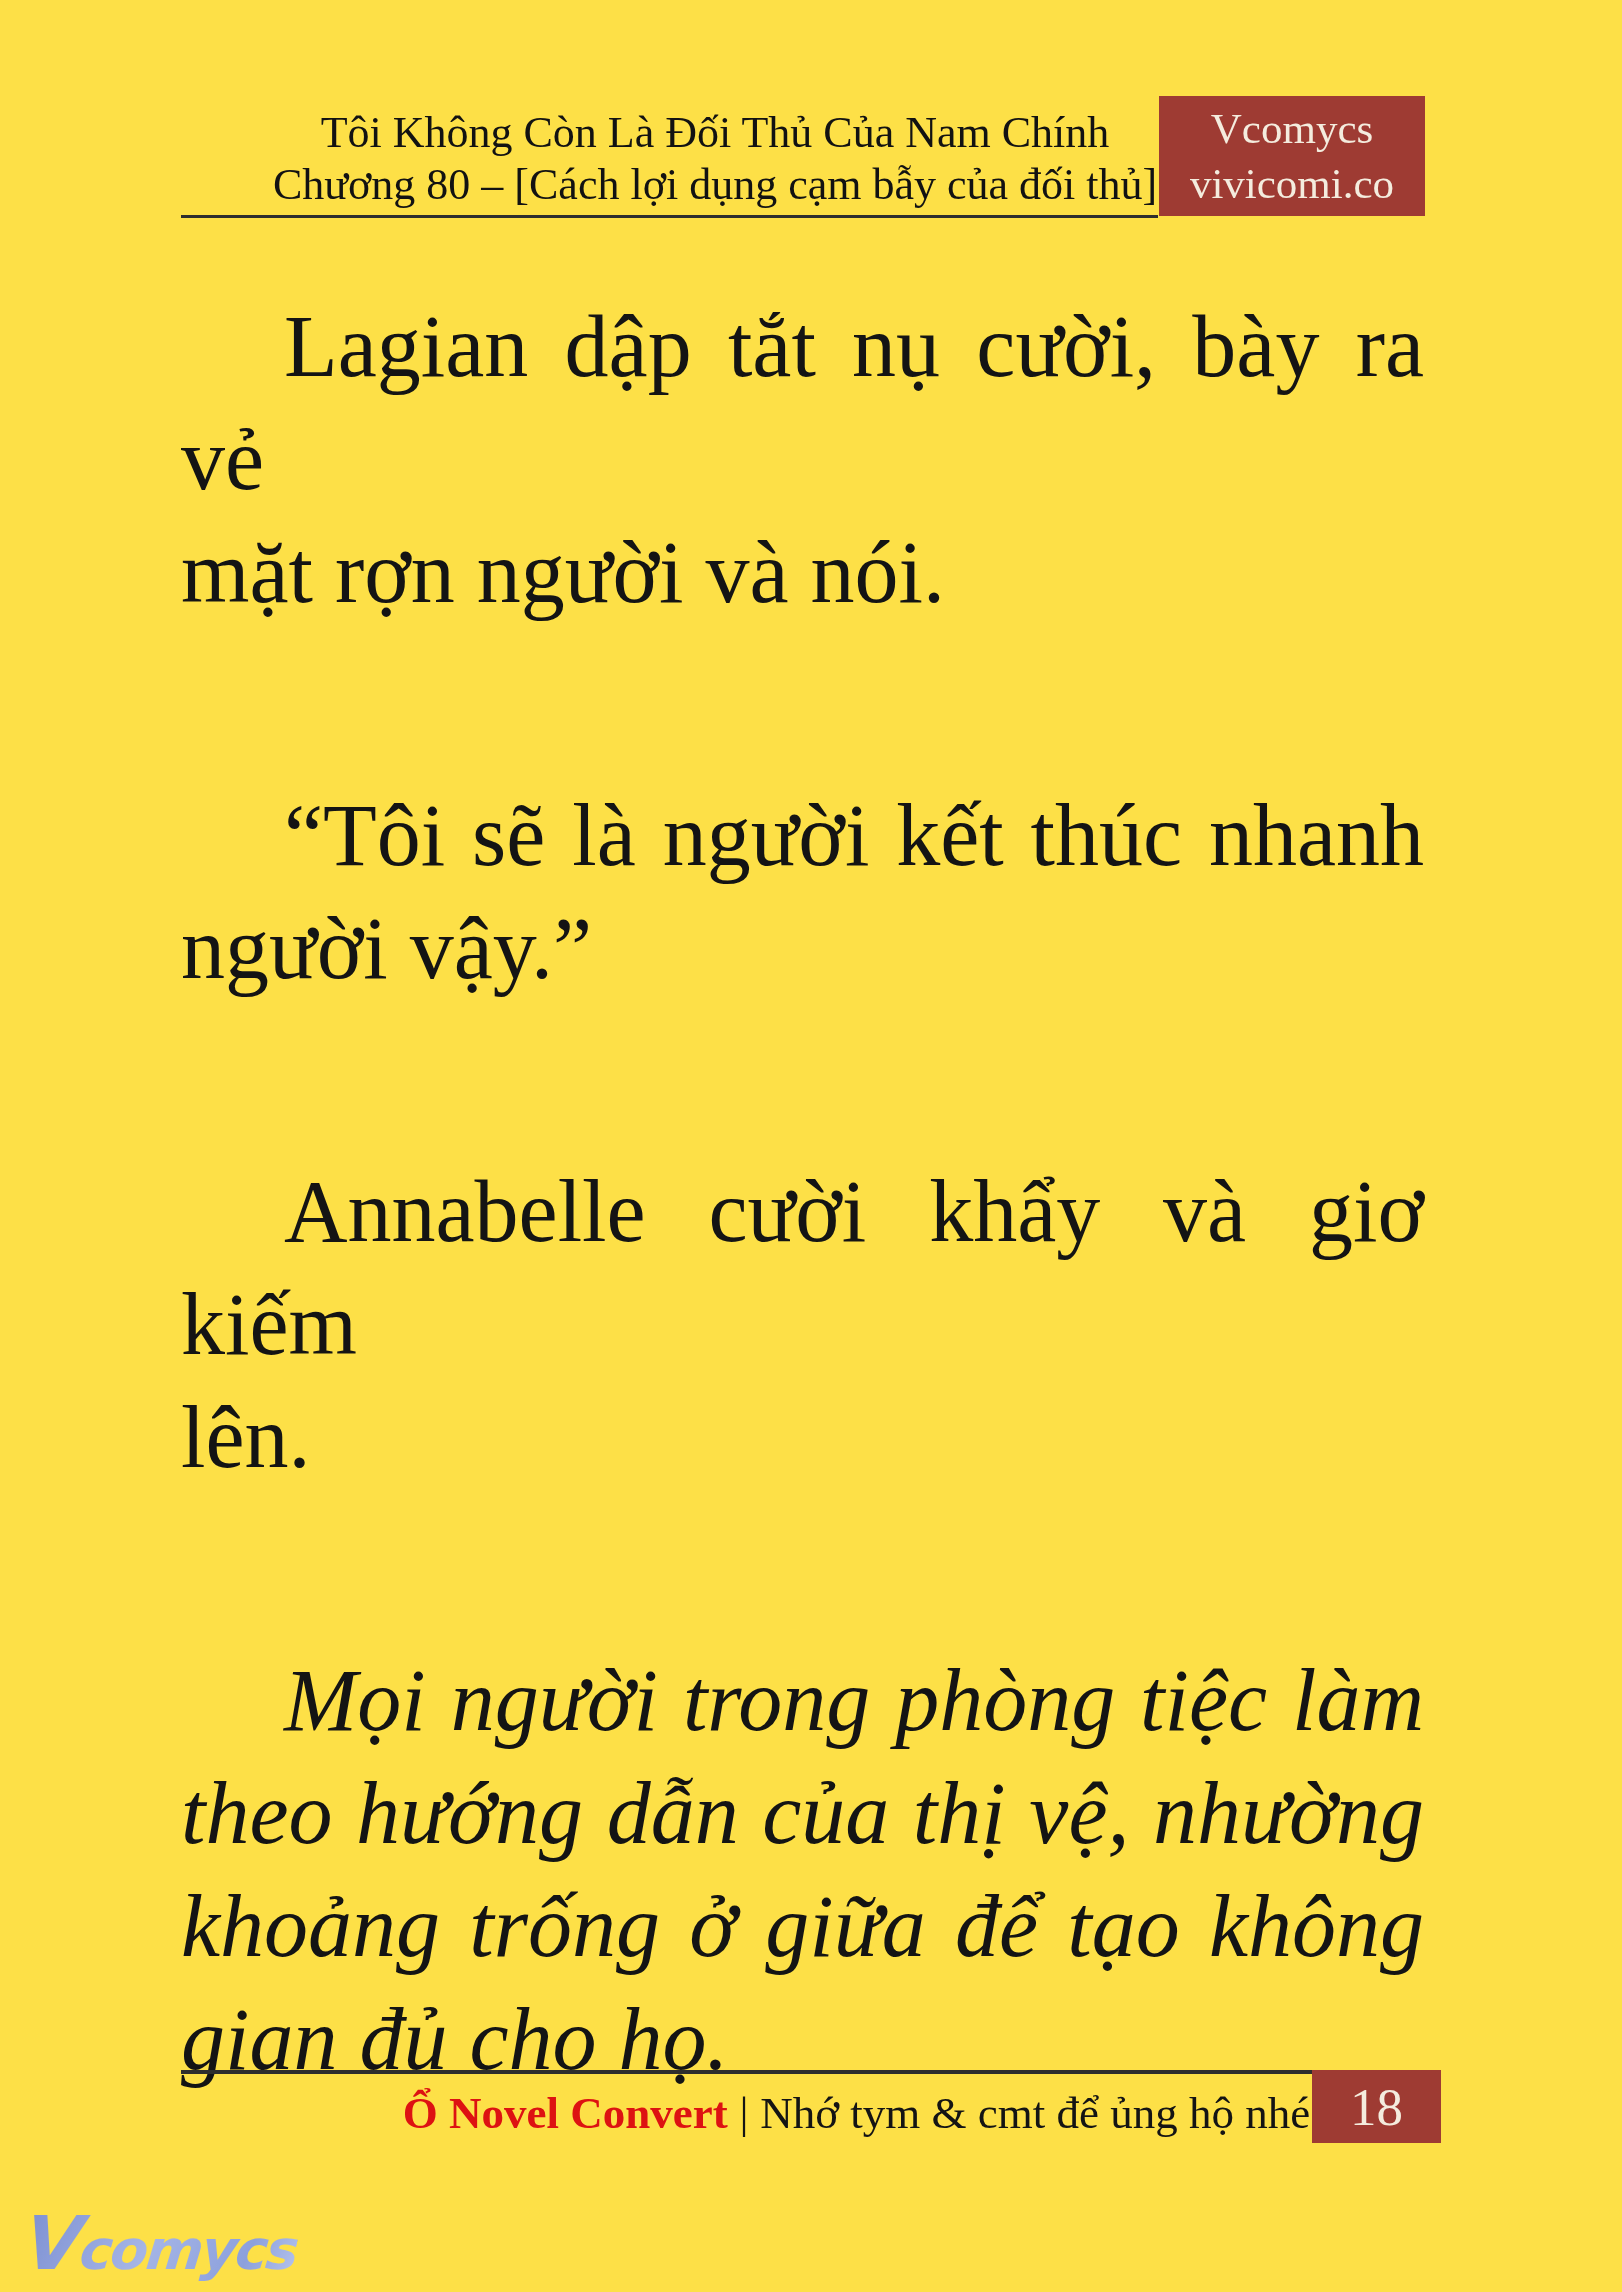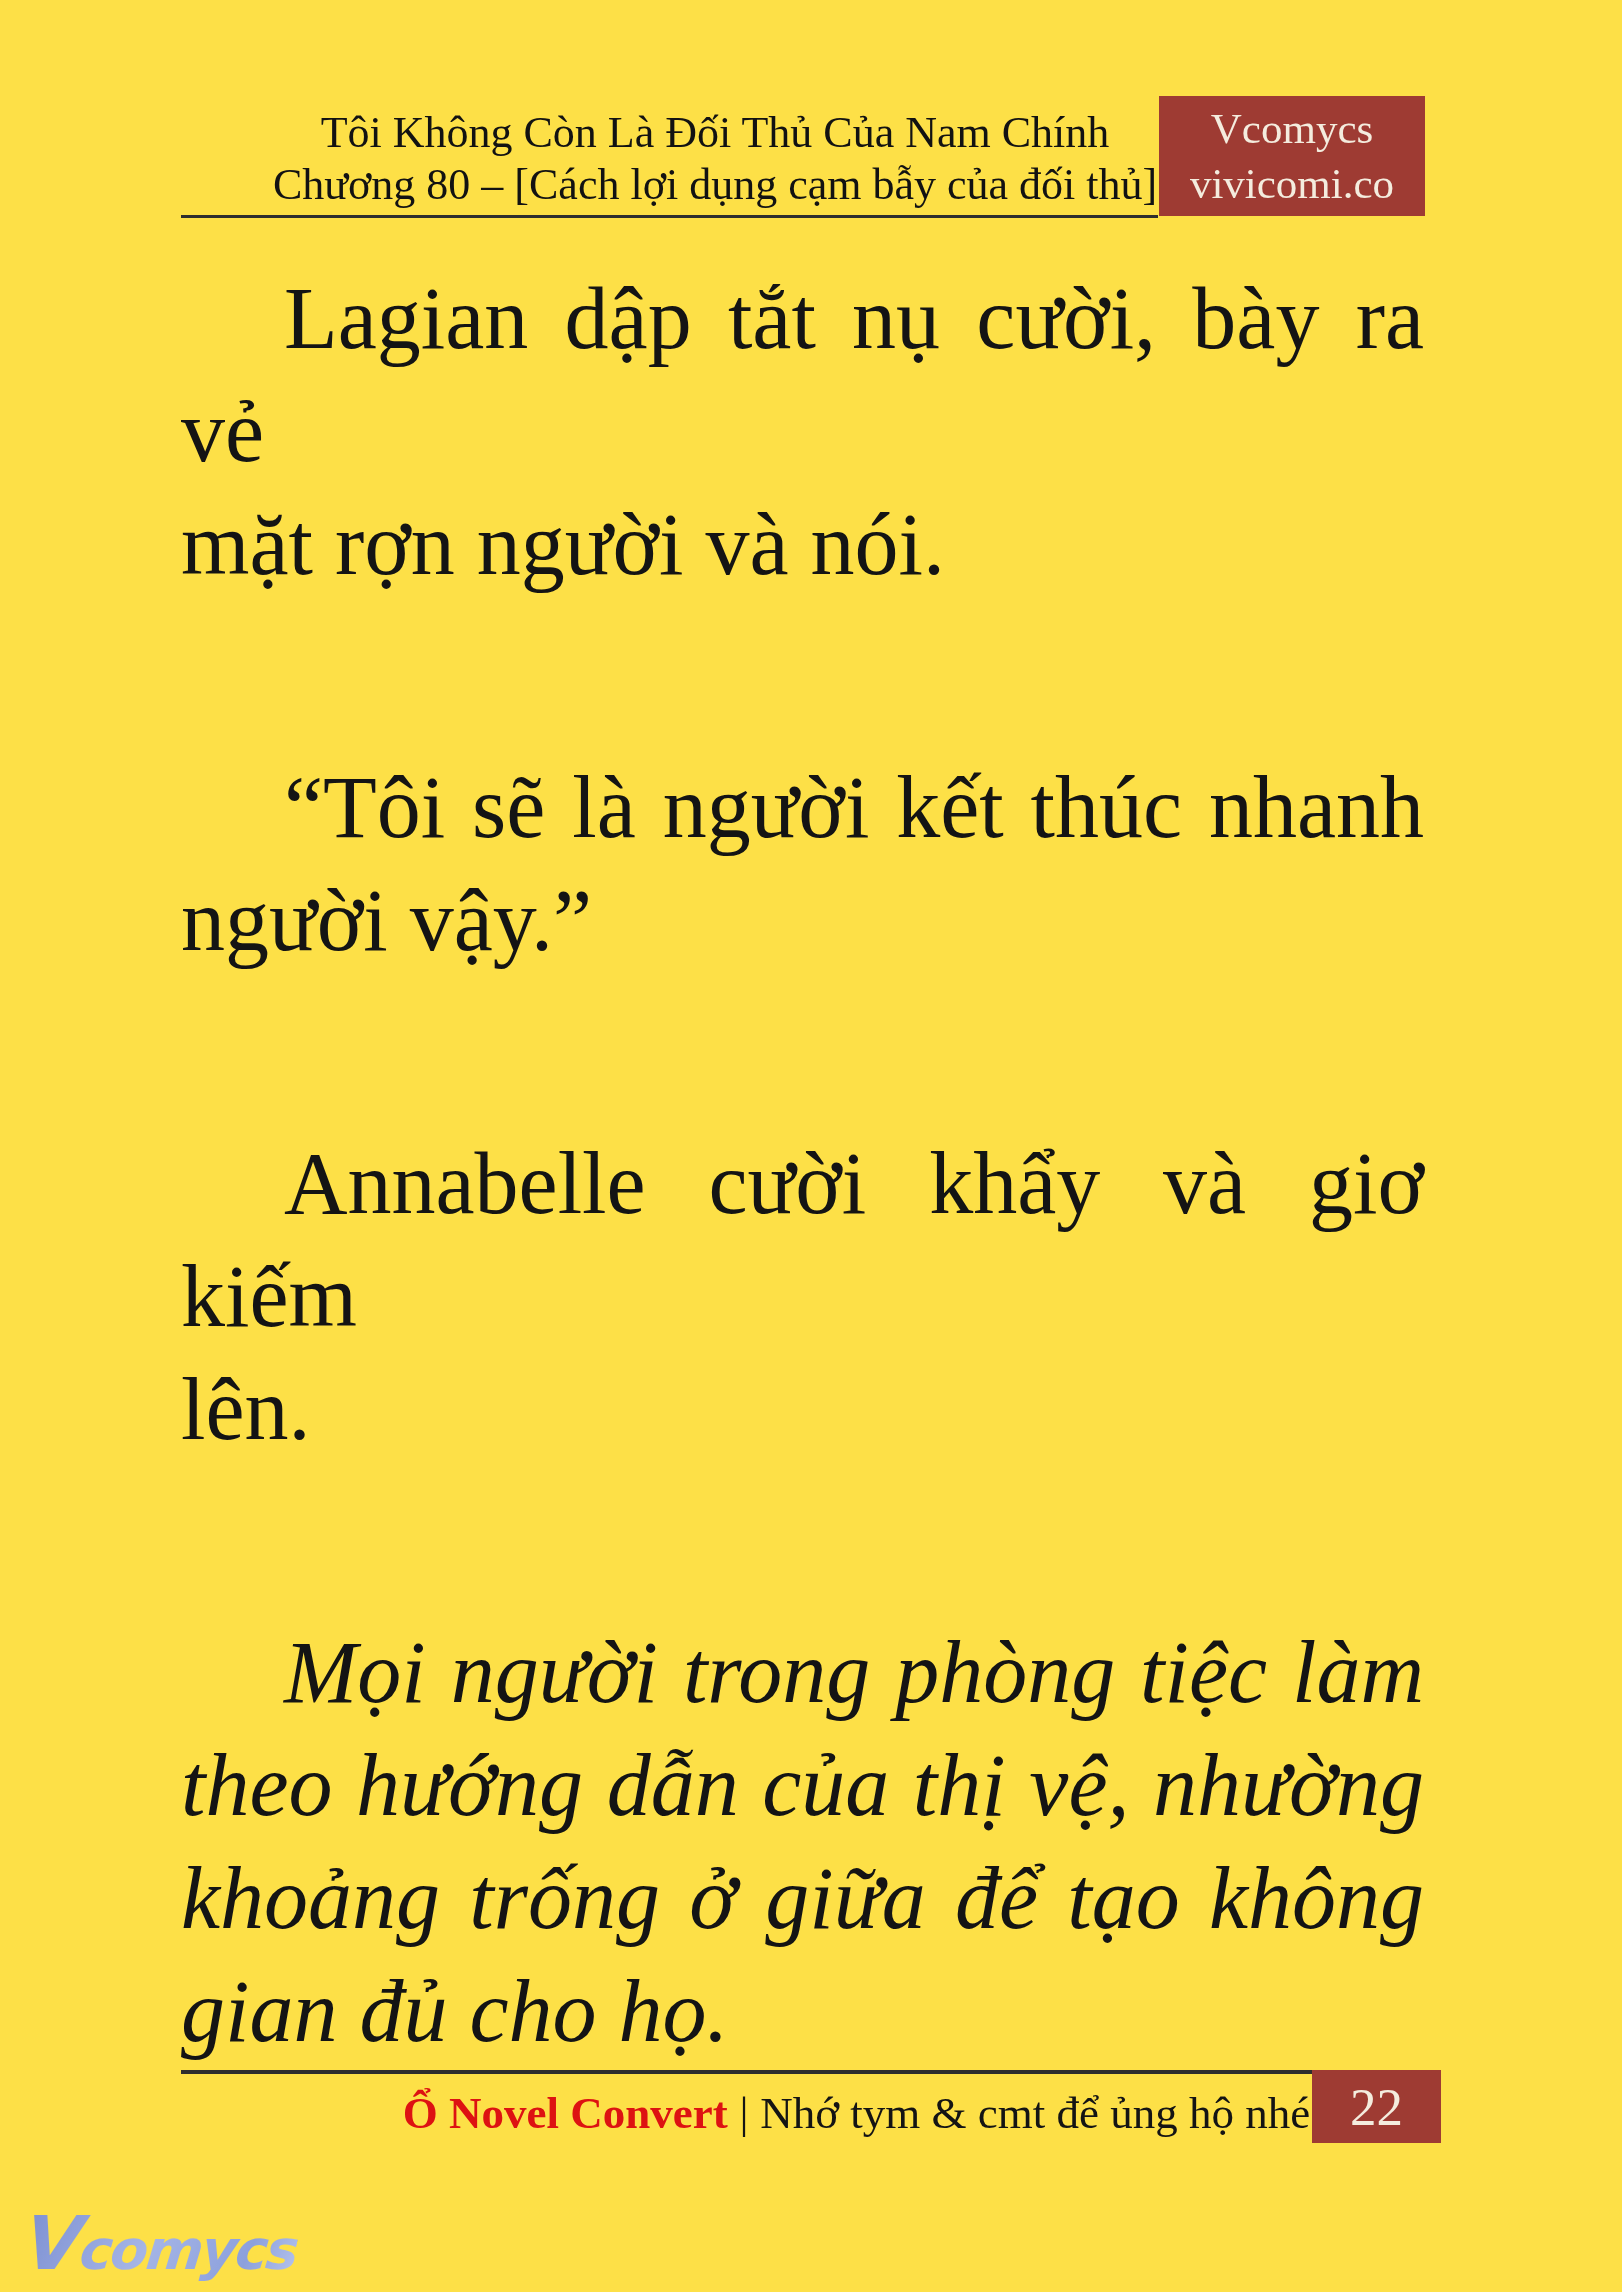--- a/index.html
+++ b/index.html
@@ -35,21 +35,21 @@
     font-size:88px;line-height:113px;color:#141414;
   }
   .para{margin:0 0 150px 0;}
   .para:last-child{margin-bottom:0;font-style:italic;}
   .line{
     text-align:justify;
     -moz-text-align-last:justify;
     text-align-last:justify;
     white-space:normal;
   }
-  .line.first{text-indent:103px;}
+  .line.first{text-indent:103px;margin-top:28px;}
   .line.last{
     -moz-text-align-last:left;
     text-align-last:left;
   }
 
   
   .footer-rule{
     position:absolute;left:181px;top:2070px;width:1131px;height:3.9px;
     background:#2e2e2e;
   }
@@ -115,19 +115,19 @@
         <div class="line">khoảng trống ở giữa để tạo không</div>
         <div class="line last">gian đủ cho họ.</div>
       </div>
     </div>
 
   <div class="footer-rule"></div>
   <div class="footer-text">
     <span class="footer-brand">Ổ Novel Convert</span><span class="footer-sep">|</span><span>Nhớ tym &amp; cmt để ủng hộ nhé</span>
   </div>
   <div class="page-number-box">
-    <span>22</span>
+    <span>18</span>
   </div>
 
   <div class="watermark">Vcomycs</div>
 
 </div>
 
 
 </body></html>

